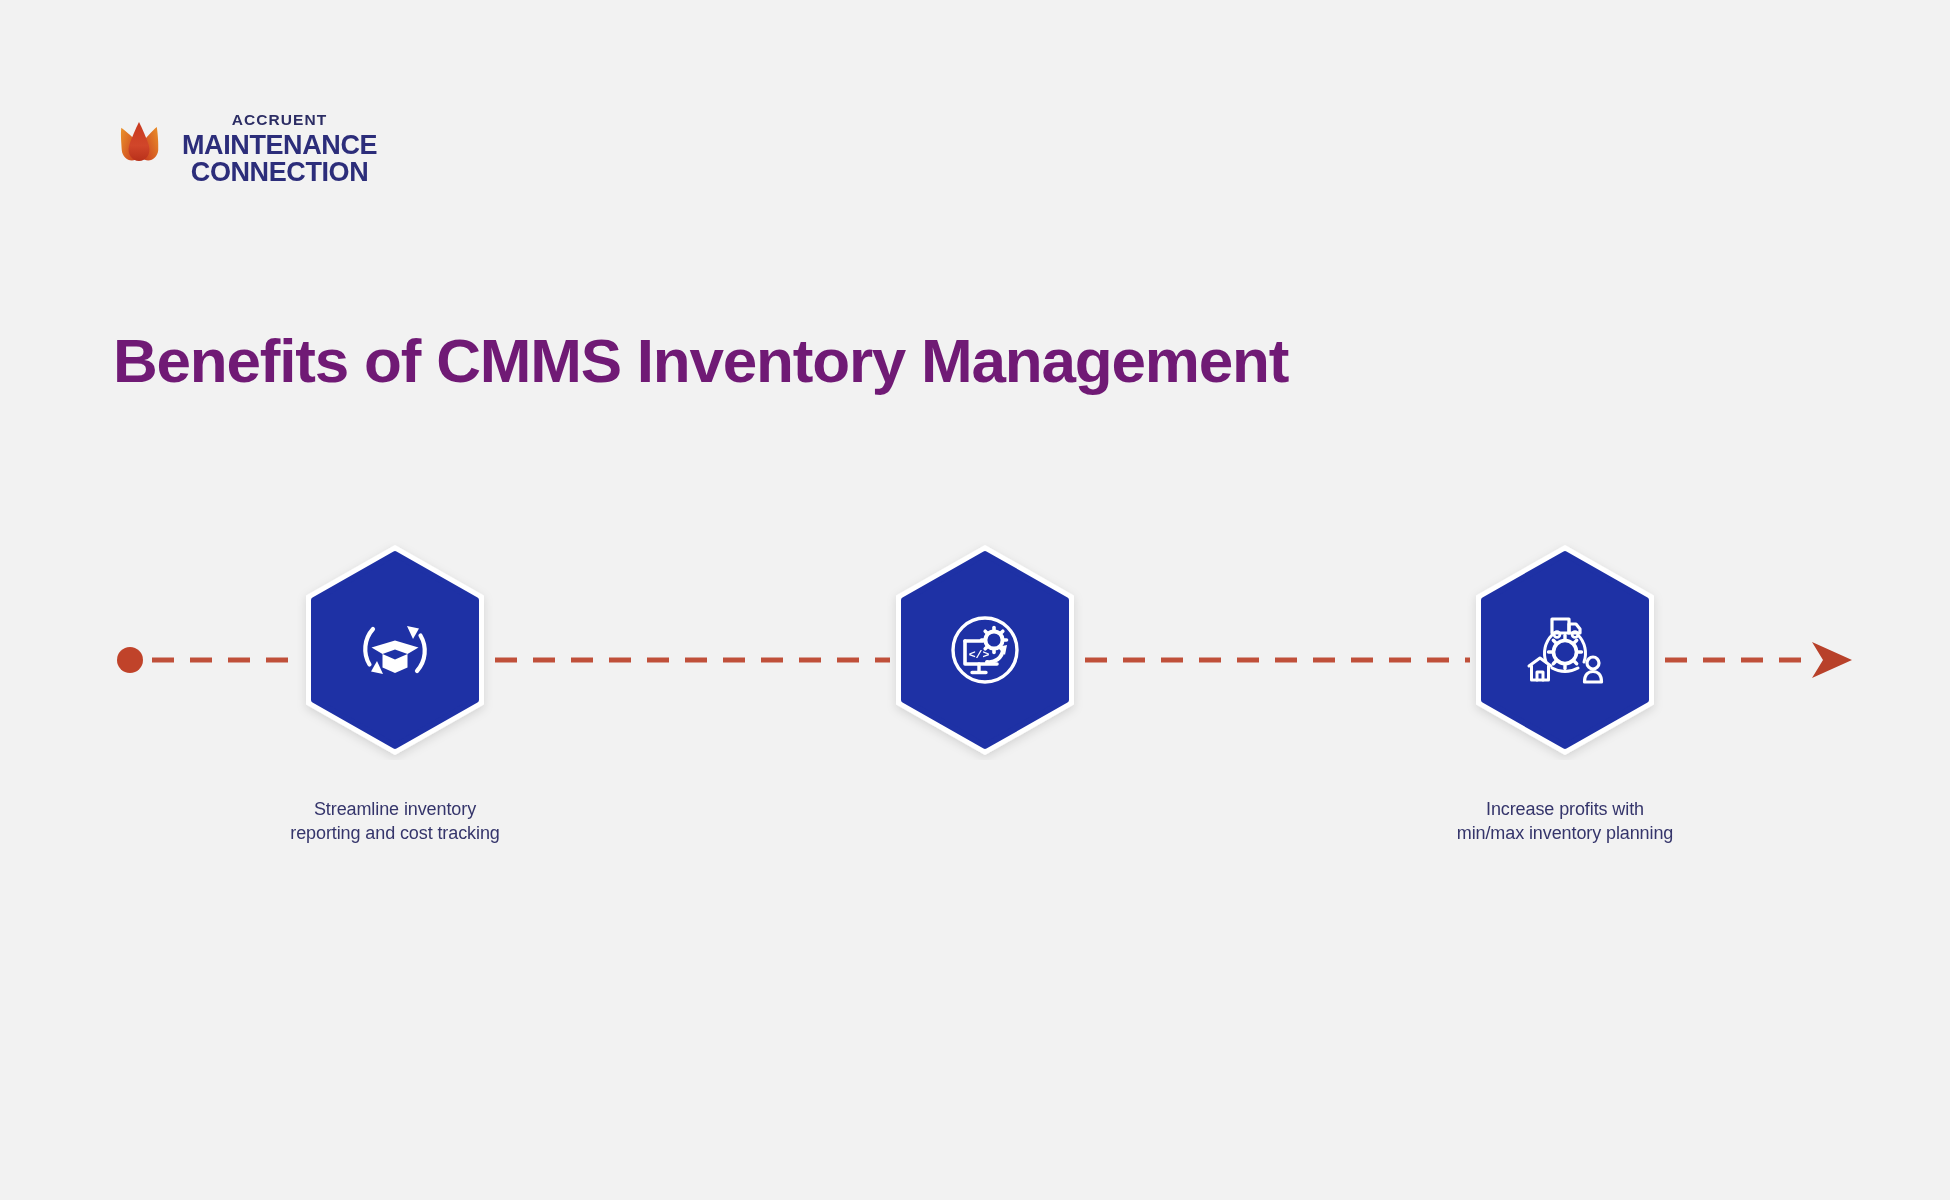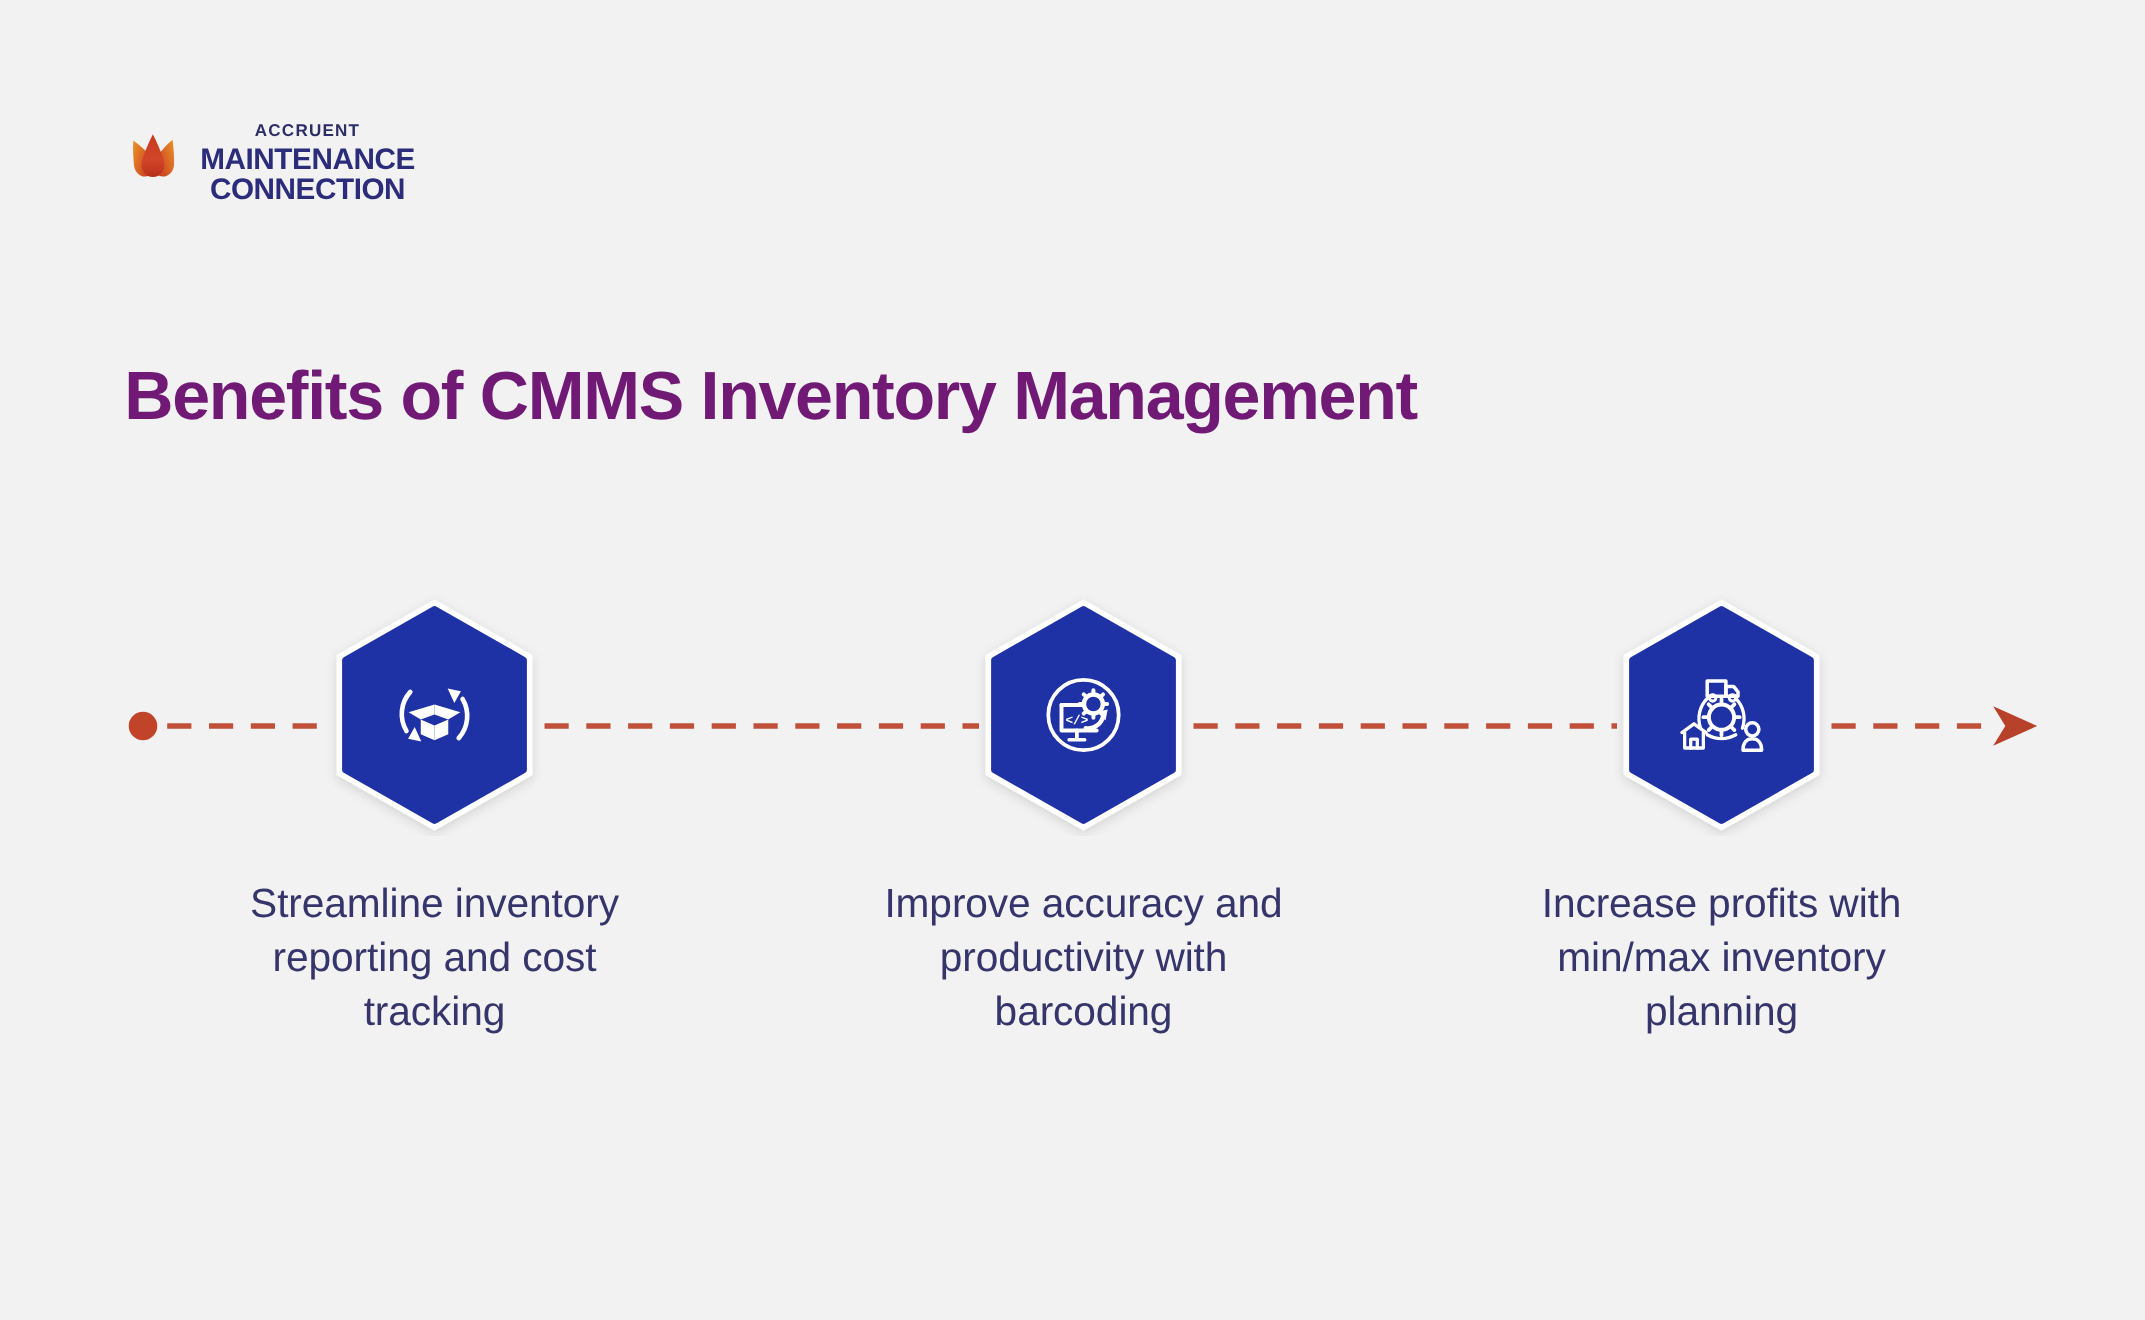--- a/index.html
+++ b/index.html
@@ -48,21 +48,21 @@
 
   .hex-wrap {
     position:relative; width:208px; height:220px;
     display:flex; align-items:center; justify-content:center;
   }
   .hex-wrap svg { position:absolute; left:0; top:0; }
   .hex-icon { position:relative; width:92px; height:92px; z-index:3; }
 
   .step-caption {
     margin-top:38px;
-    font-size:37px; color:#35356b; line-height:1.32;
+    font-size:18px; color:#35356b; line-height:1.32;
     text-align:center; letter-spacing:-0.1px;
   }
 </style>
 </head>
 <body>
 
 <div class="canvas">
 
   <div class="logo-block">
     <div class="logo-mark">
@@ -183,24 +183,20 @@
                 <line x1="8.8" y1="-8.8" x2="6.4" y2="-6.4"></line>
                 <line x1="-6.4" y1="6.4" x2="-8.8" y2="8.8"></line>
               </g>
             </g>
 
             <path d="M48 58 A14 14 0 0 0 64 46" fill="none" stroke="#ffffff" stroke-width="4" stroke-linecap="round"></path>
             <path d="M58 43 L68 41 L66 51 Z" fill="#ffffff"></path>
           </svg>
         </div>
       </div>
-      <div class="step-caption">
-        <div>Improve accuracy and</div>
-        <div>productivity with barcoding</div>
-      </div>
     </div>
 
     <div class="step step-3">
       <div class="hex-wrap">
         <svg width="208" height="220" viewBox="0 0 208 220" aria-hidden="true">
           <defs>
             <filter id="sh3" x="-30%" y="-30%" width="160%" height="160%">
               <feDropShadow dx="0" dy="3" stdDeviation="5" flood-color="#000" flood-opacity="0.13"></feDropShadow>
             </filter>
           </defs>

